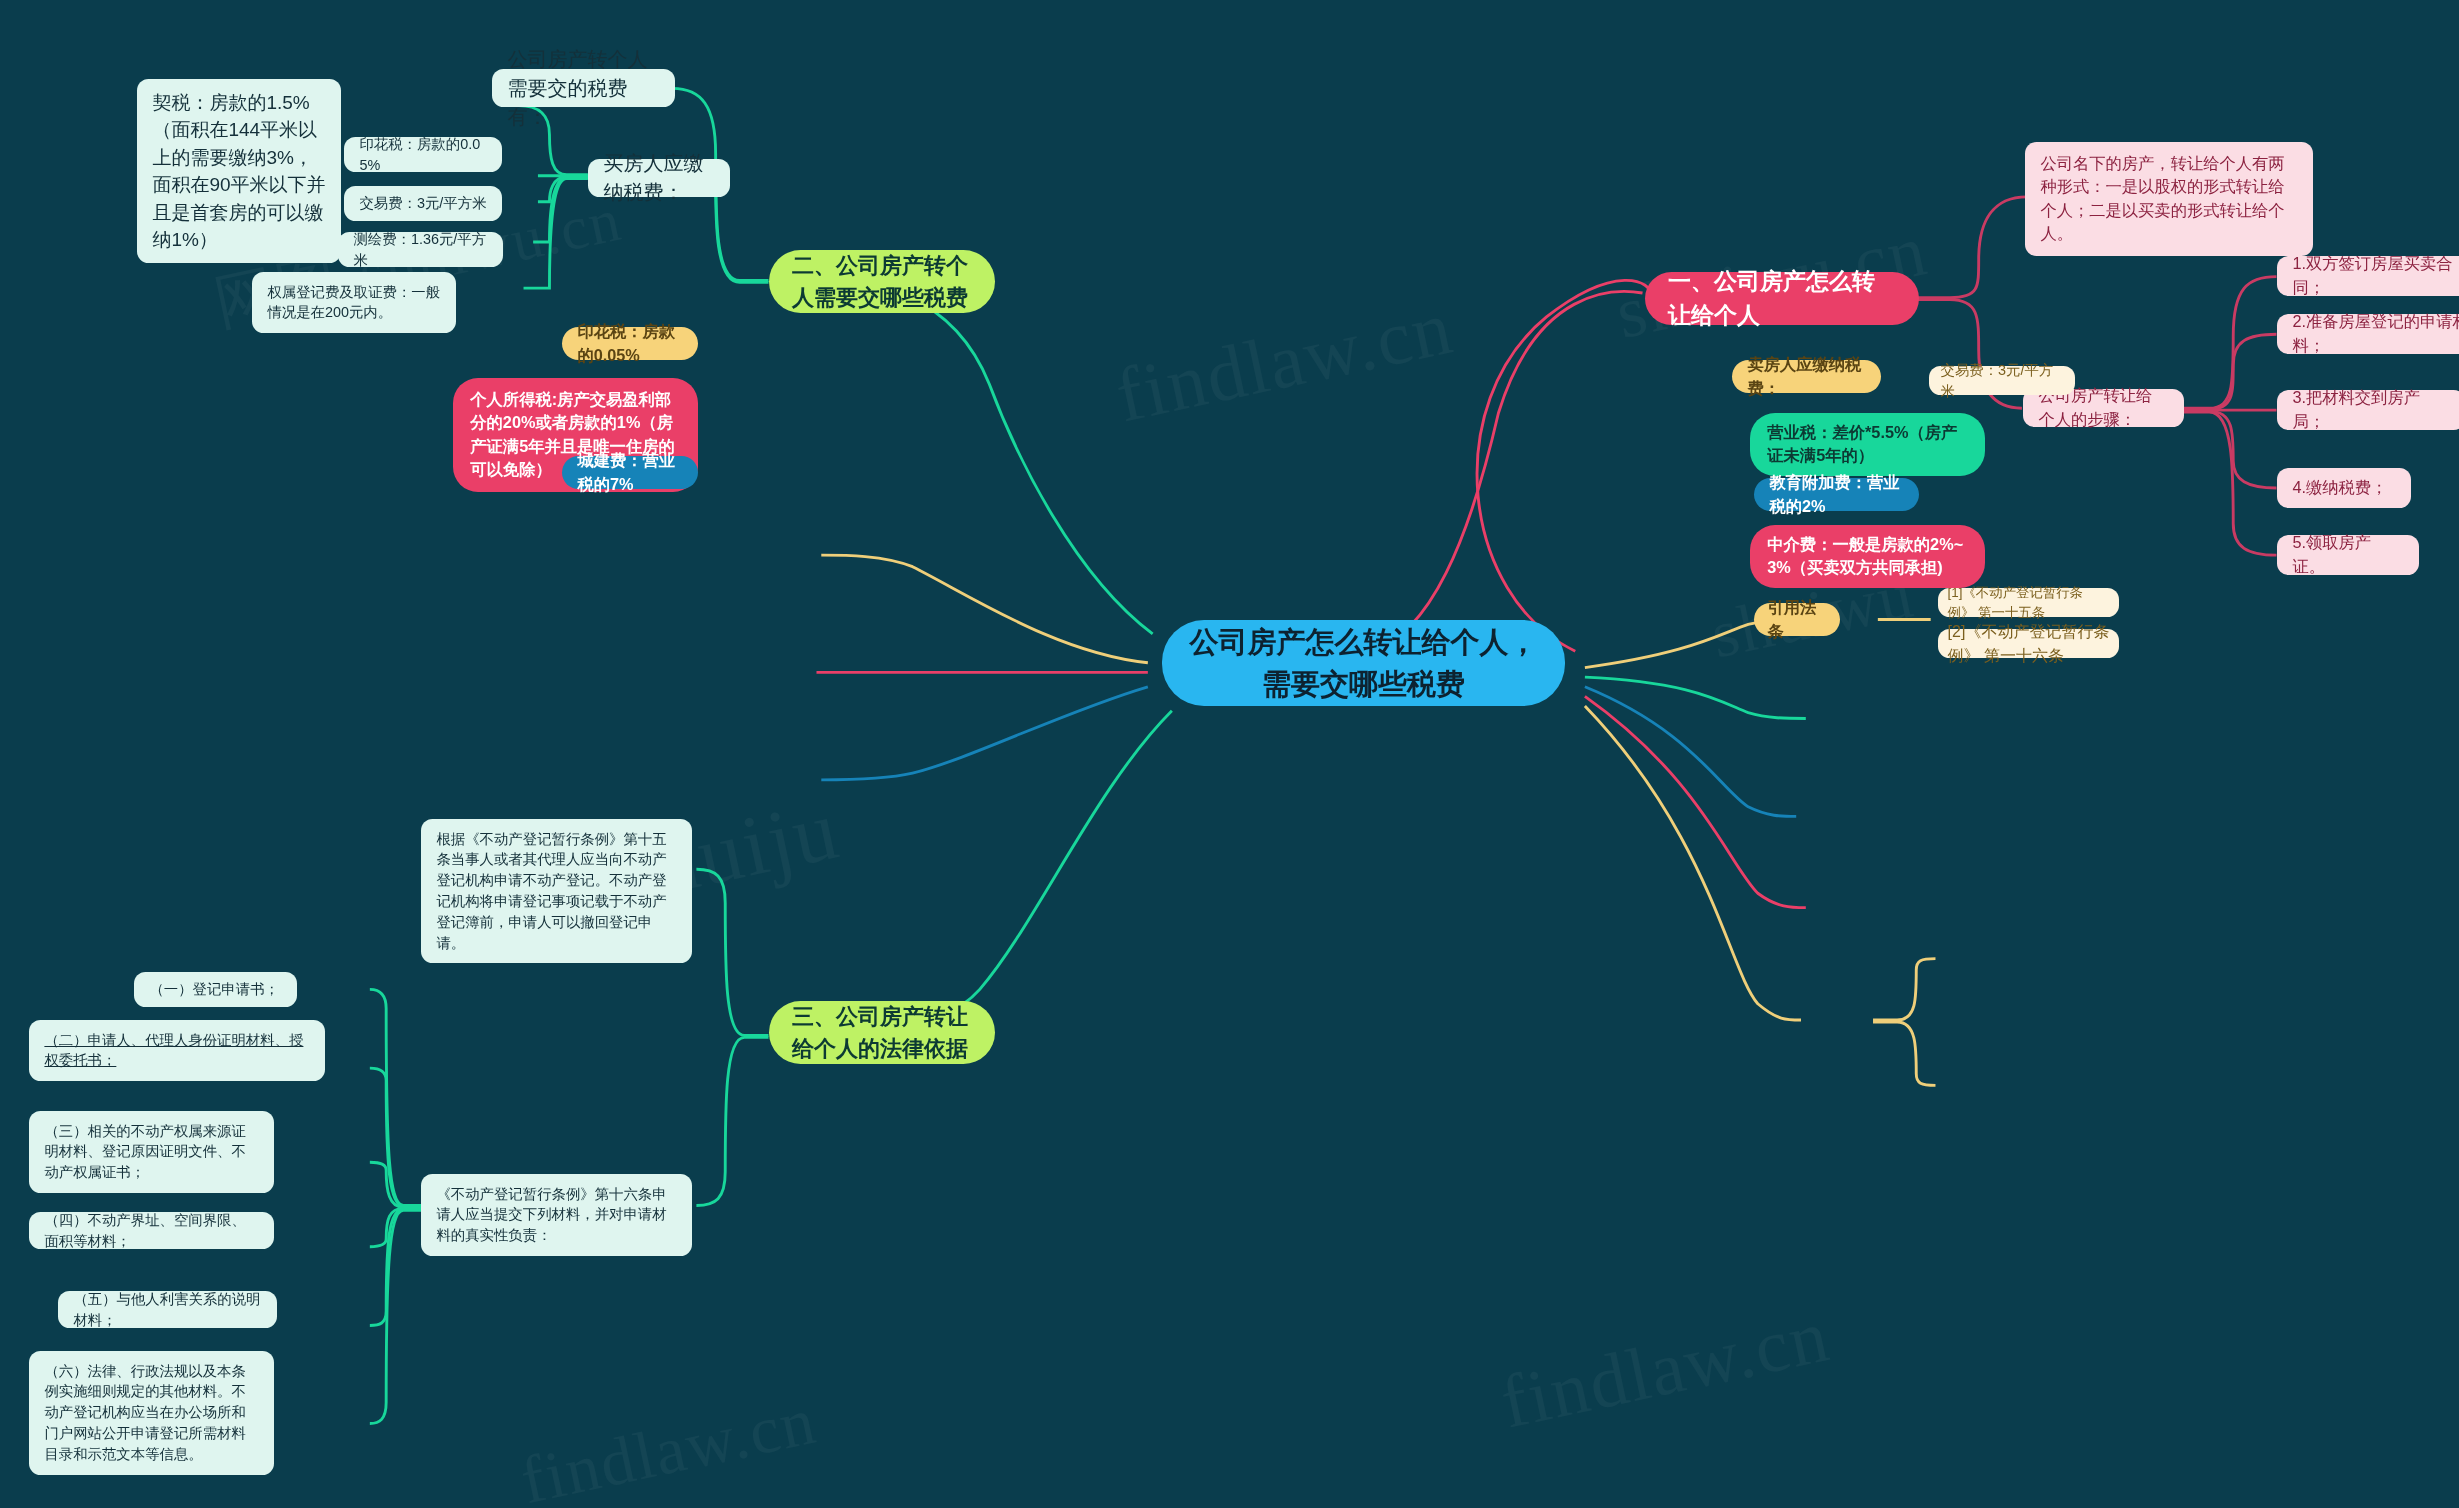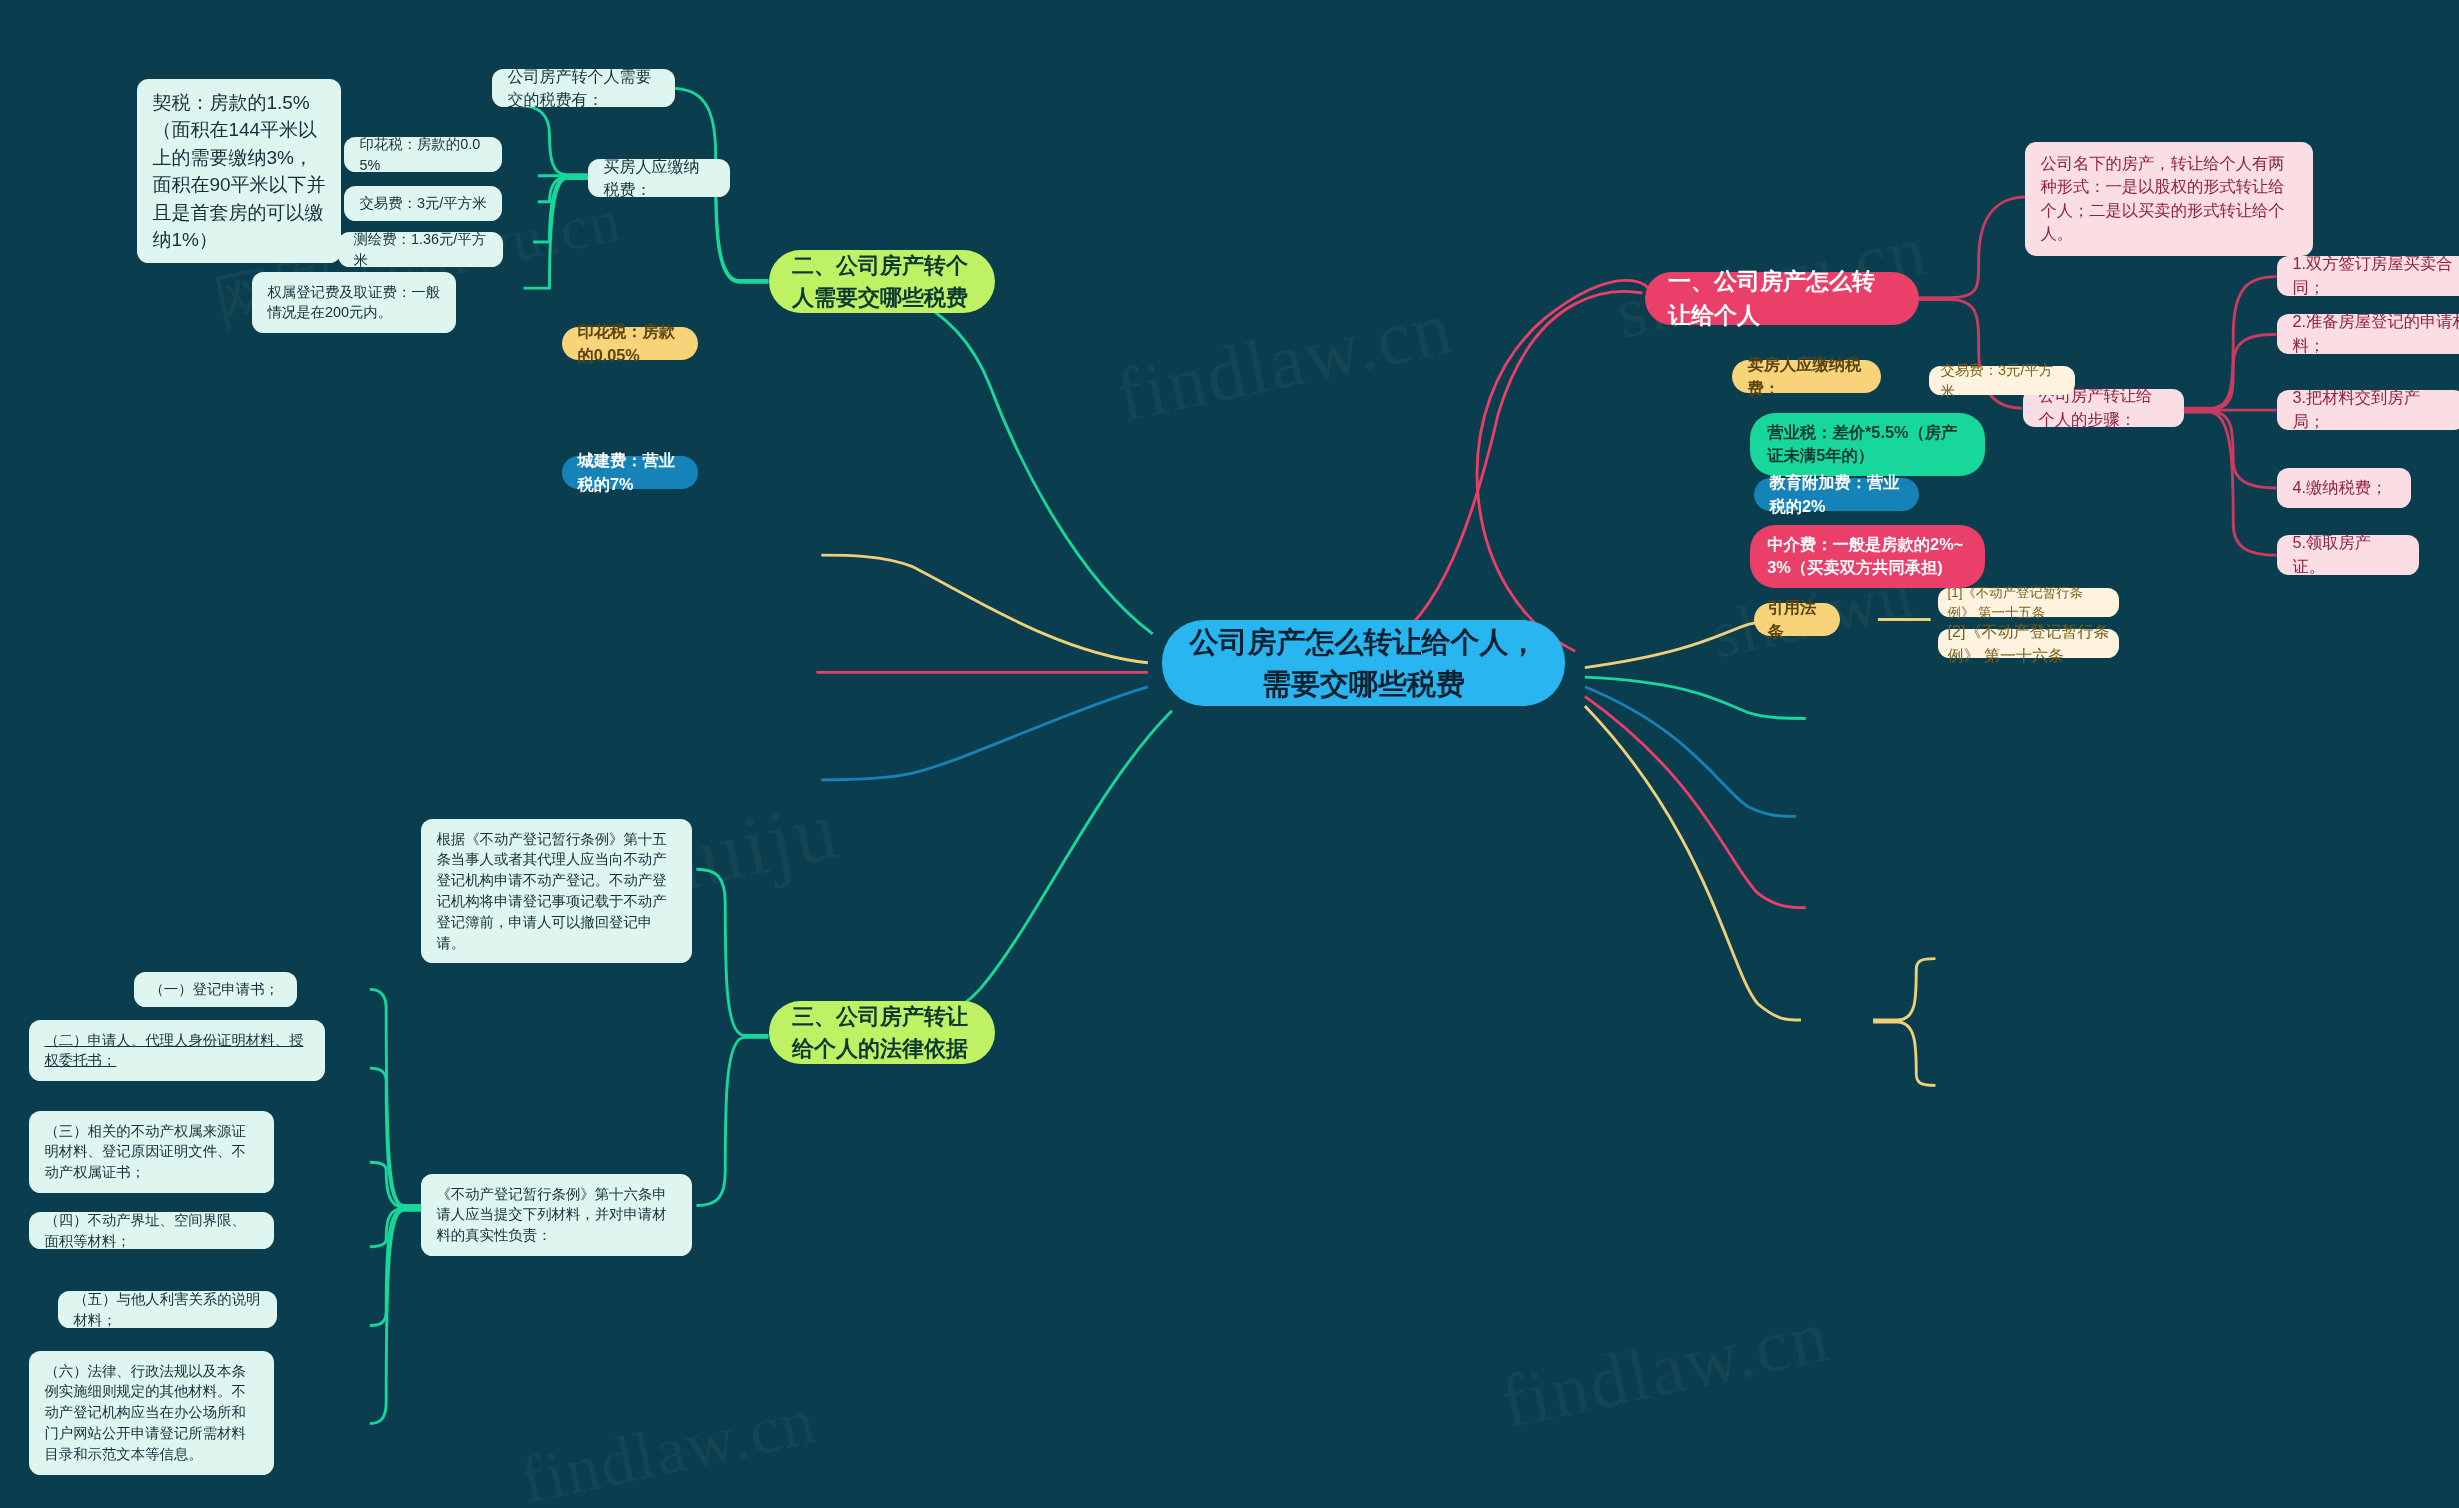--- a/index.html
+++ b/index.html
@@ -55,21 +55,21 @@
   }
   .v-green-main {
     background: #bef264; color: #0c3a33;
     border-radius: 33px;
     font-size: 22px; font-weight: 600;
     padding: 13.4px 23px;
   }
   .v-mint {
     background: #dff5ef; color: #14303a;
     border-radius: 11.5px;
-    font-size: 16px;
+    font-size: 20px;
     padding: 9.6px 15.4px;
   }
   .v-pinklite {
     background: #fbdde4; color: #8c2240;
     border-radius: 11.5px;
     font-size: 16.3px;
     padding: 9.6px 15.4px;
   }
   .v-yellowlite {
     background: #fdf3de; color: #7b5f1e;
@@ -194,20 +194,21 @@
   <div class="node v-mint" style="left:588px; top:159px; width:142px; height:38px;">买房人应缴纳税费：</div>
 
   <div class="node v-mint" style="left:137px; top:79px; width:204px; min-height:67px; align-items:flex-start; font-size:19px;">契税：房款的1.5%（面积在144平米以上的需要缴纳3%，面积在90平米以下并且是首套房的可以缴纳1%）</div>
   <div class="node v-mint" style="left:344px; top:137px; width:158px; height:35px; font-size:14.4px;">印花税：房款的0.05%</div>
   <div class="node v-mint" style="left:344px; top:186px; width:158px; height:35px; font-size:14.4px;">交易费：3元/平方米</div>
   <div class="node v-mint" style="left:338px; top:232px; width:165px; height:35px; font-size:14.4px;">测绘费：1.36元/平方米</div>
   <div class="node v-mint" style="left:252px; top:272px; width:204px; min-height:44px; align-items:flex-start; font-size:14.4px;">权属登记费及取证费：一般情况是在200元内。</div>
 
   <div class="node v-yellow-pill" style="left:562px; top:327px; width:136px; height:33px; font-size:16.3px; padding:5.8px 15.4px;">印花税：房款的0.05%</div>
 
+  <div class="node v-pink-pill" style="left:453px; top:378px; width:245px; min-height:60px; font-size:16.3px; padding:9.6px 17.3px; align-items:flex-start;">个人所得税:房产交易盈利部分的20%或者房款的1%（房产证满5年并且是唯一住房的可以免除）</div>
 
   <div class="node v-blue-pill" style="left:562px; top:456px; width:136px; height:33px; font-size:16.3px; padding:5.8px 15.4px;">城建费：营业税的7%</div>
 
   <div class="node v-yellow-pill" style="left:1732px; top:360px; width:149px; height:33px; font-size:16.3px; padding:5.8px 15.4px;">卖房人应缴纳税费：</div>
   <div class="node v-yellowlite" style="left:1929px; top:366px; width:146px; height:29px; font-size:14.4px; padding:4.8px 11.5px;">交易费：3元/平方米</div>
 
   <div class="node v-green-pill" style="left:1750px; top:413px; width:235px; min-height:46px; font-size:16.3px; padding:7.7px 17.3px; align-items:flex-start;">营业税：差价*5.5%（房产证未满5年的）</div>
 
   <div class="node v-blue-pill" style="left:1754px; top:478px; width:165px; height:33px; font-size:16.3px; padding:5.8px 15.4px;">教育附加费：营业税的2%</div>
 

